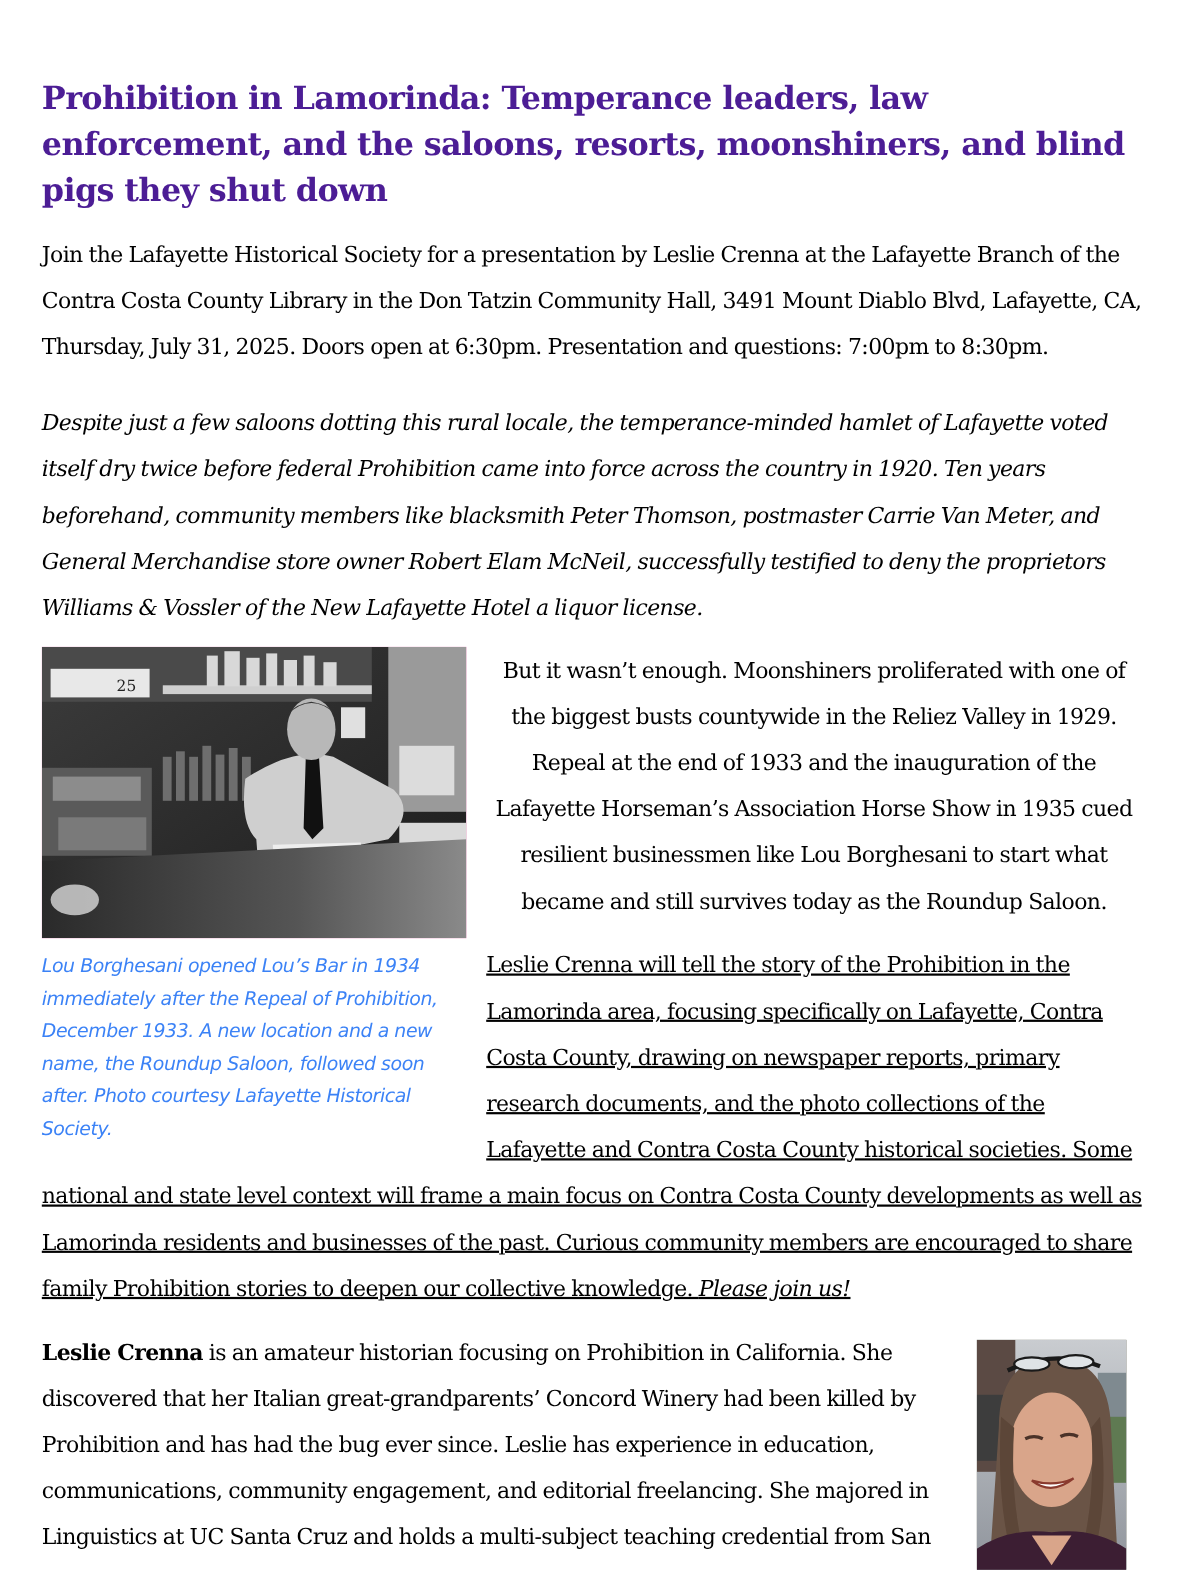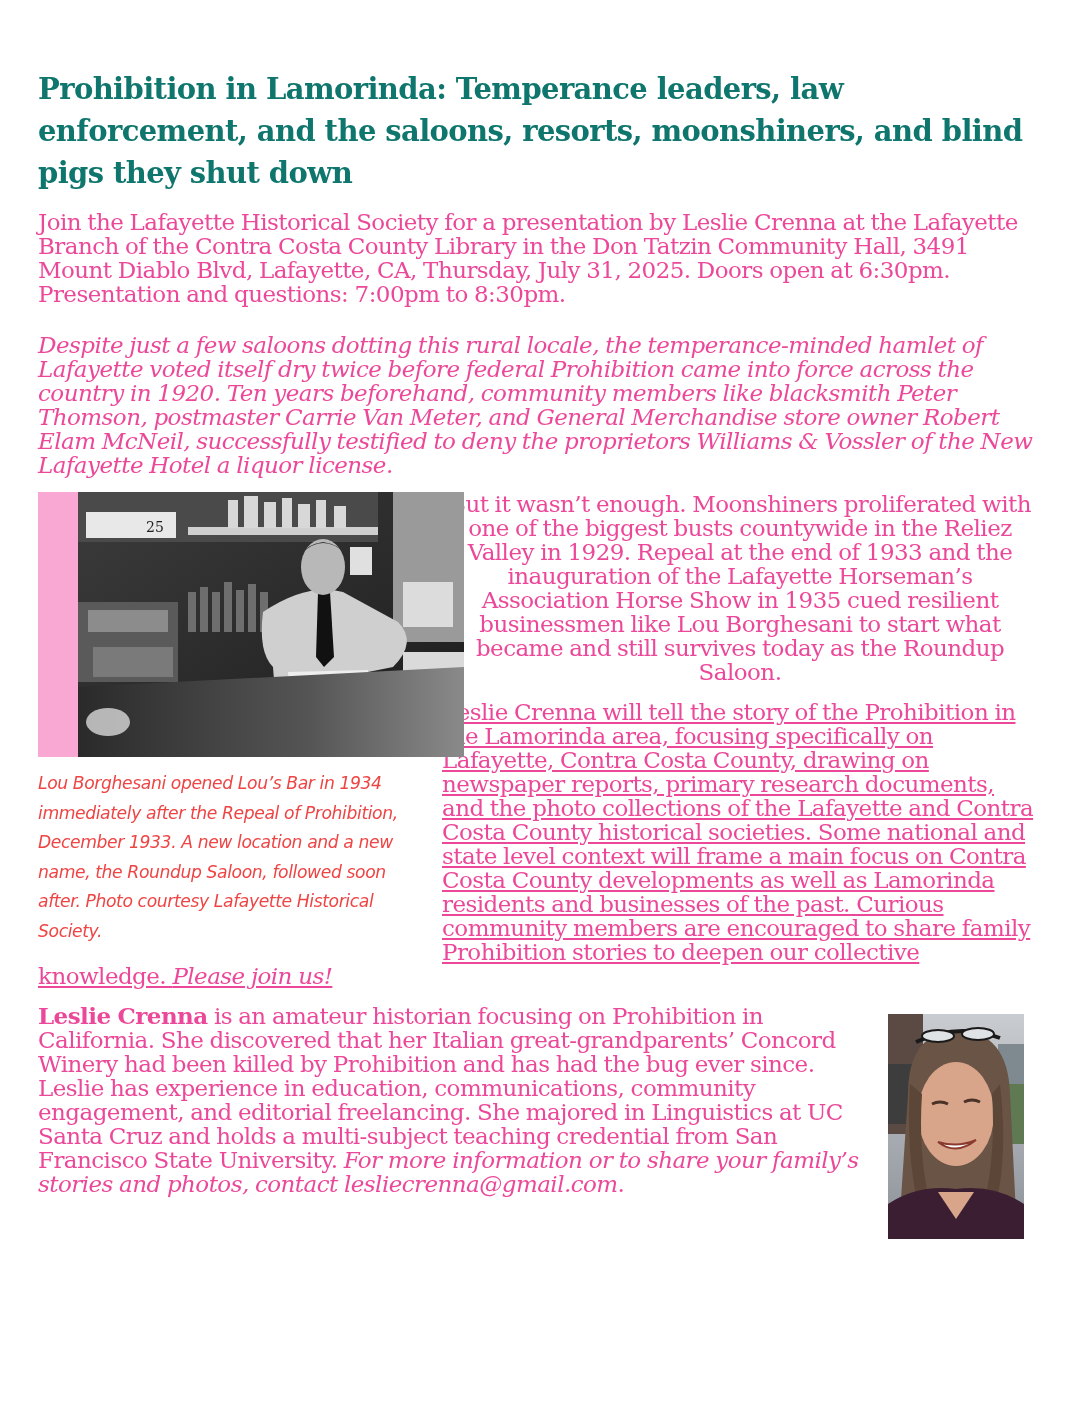--- a/index.html
+++ b/index.html
@@ -21,59 +21,58 @@
     top: 68px;
     width: 1000px;
   }
   h1.title {
     margin: 0;
     font-family: "DejaVu Serif", "Liberation Serif", serif;
     font-weight: bold;
     font-size: 29px;
     line-height: 42px;
     letter-spacing: -0.6px;
-    color: #0f766e;
+    color: #4c1d95;
     width: 990px;
   }
   p {
     margin: 0;
-    font-size: 23px;
-    line-height: 24px;
+    font-size: 20px;
+    line-height: 42px;
     letter-spacing: -0.55px;
     word-spacing: -0.5px;
-    color: #ec4899;
+    color: #000000;
   }
   .p-intro { margin-top: 16px; width: 1000px; }
   .p-despite { margin-top: 27px; width: 1000px; font-style: italic; }
 
   .float-block {
     position: relative;
     margin-top: 15px;
   }
   .photo-figure {
     float: left;
     width: 386px;
     margin: 0 18px 6px 0;
   }
   .bar-photo {
     width: 386px;
     height: 265px;
     position: relative;
     overflow: hidden;
     background: #f9a8d4;
-    padding-left: 40px;
   }
   .caption {
     margin-top: 12px;
     font-family: "DejaVu Sans", "Liberation Sans", sans-serif;
     font-style: italic;
     font-size: 17.2px;
     line-height: 29.6px;
     letter-spacing: -0.4px;
-    color: #ef4444;
+    color: #3b82f6;
     width: 386px;
   }
   .p-but { width: 1000px; text-align: center; }
   .p-leslie { margin-top: 16px; text-decoration: underline; }
   .clear { clear: both; }
 
   .bio-block {
     position: relative;
     margin-top: 16px;
   }

